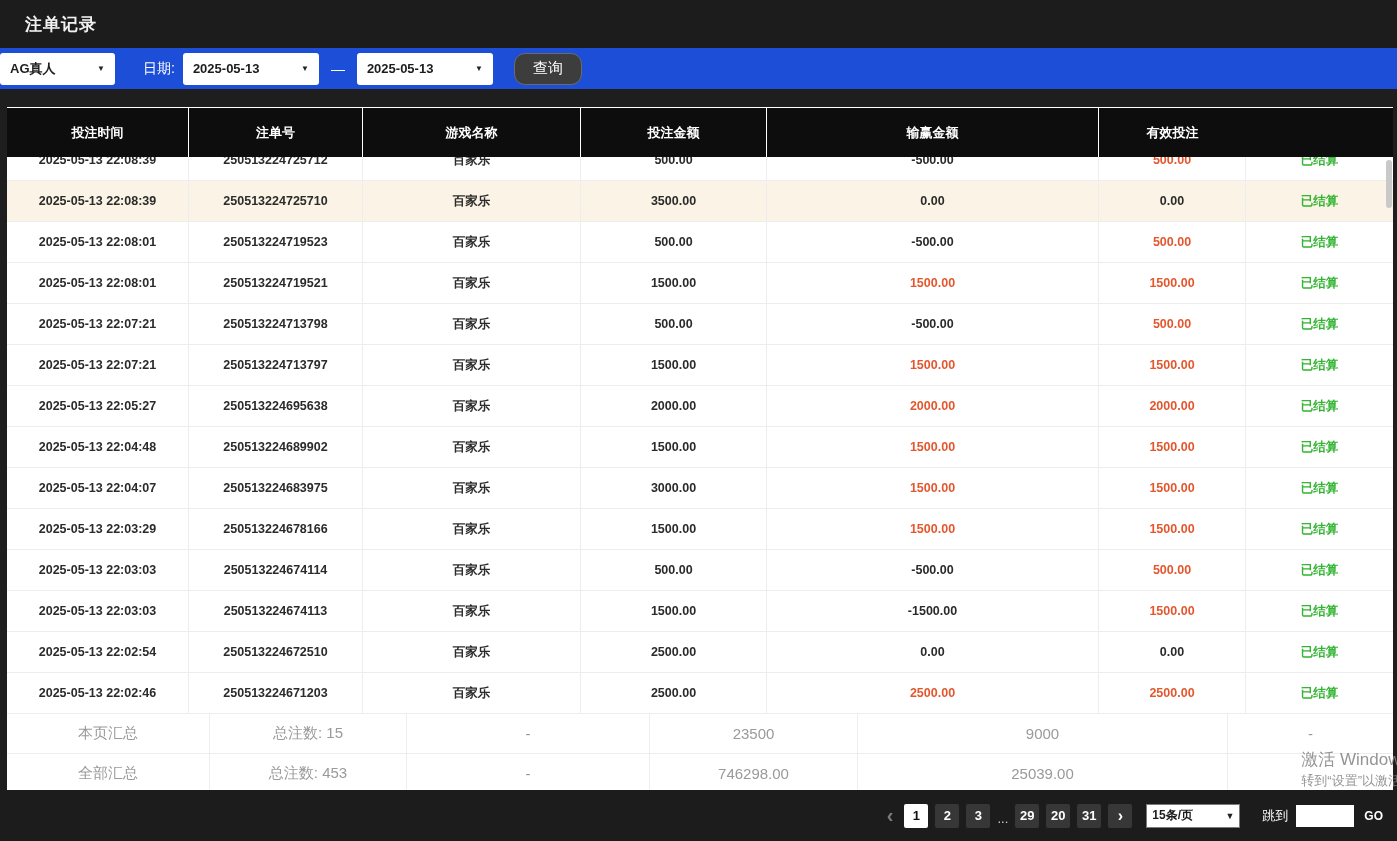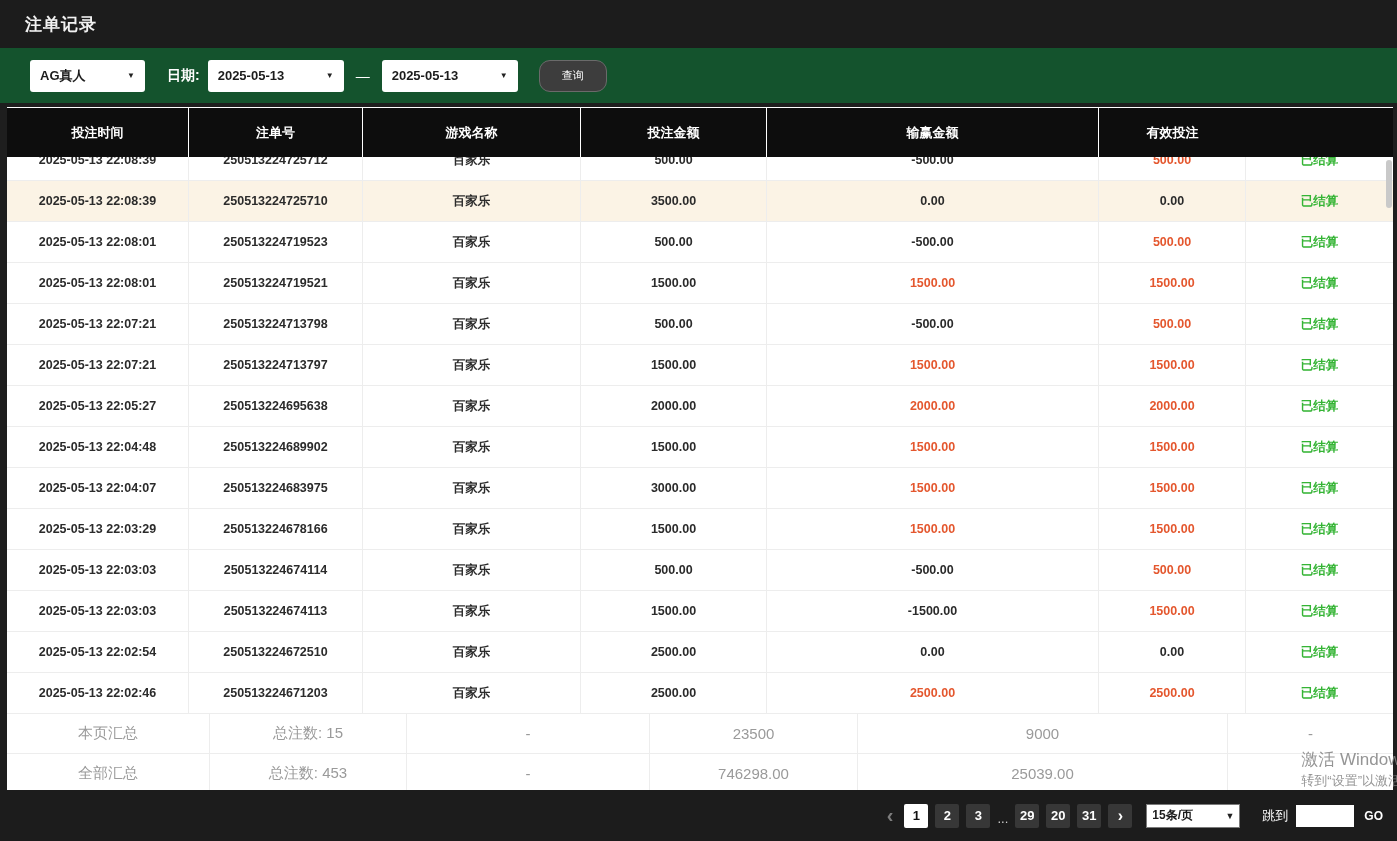--- a/index.html
+++ b/index.html
@@ -10,42 +10,42 @@
     position: relative;
   }
   
   .titlebar {
     height: 48px; background: #1c1c1c;
     display: flex; align-items: center; padding-left: 25px;
   }
   .titlebar h1 { color: #f2f2f2; font-size: 17px; font-weight: bold; letter-spacing: 1px; }
   
   .filterbar {
-    height: 55px; background: #14532d;
-    display: flex; align-items: center; padding-left: 30px;
+    height: 41px; background: #1d4ed8;
+    display: flex; align-items: center; 
   }
   .select {
     background: #fff; height: 32px; border-radius: 3px;
     display: inline-flex; align-items: center; justify-content: space-between;
     padding: 0 10px; font-size: 13px; font-weight: bold; color: #1c1c1c;
     cursor: pointer;
   }
   .select .caret { font-size: 8px; color: #222; margin-left: 8px; }
   .category-select { width: 115px; }
   .date-select { width: 136px; }
-  .date-label { color: #fff; font-size: 14px; font-weight: bold; margin-left: 22px; margin-right: 8px; }
+  .date-label { color: #fff; font-size: 14px; font-weight: normal; margin-left: 28px; margin-right: 8px; }
   .dash { color: #fff; font-size: 14px; margin: 0 12px; }
   .query-btn {
     margin-left: 21px; width: 68px; height: 32px;
     background: #3d3d3d; border: 1px solid #6a6a6a; border-radius: 11px;
-    color: #fff; font-size: 11px; cursor: pointer;
+    color: #fff; font-size: 15px; cursor: pointer;
     font-family: "Liberation Sans", sans-serif;
   }
   
-  .table-wrap { margin: 4px 4px 0 7px; background: #ec4899; position: relative; border-radius: 32px; }
+  .table-wrap { margin: 18px 4px 0 7px; background: #ec4899; position: relative; border-radius: 32px; }
   .thead {
     display: grid; grid-template-columns: 182px 174px 218px 186px 332px 147px 1fr;
     height: 50px; background: #0d0d0d; border-top: 1px solid #fff;
   }
   .th {
     color: #fff; font-size: 13px; font-weight: bold;
     display: flex; align-items: center; justify-content: center;
     border-right: 1px solid #fff;
   }
   .th:last-child { border-right: none; }

